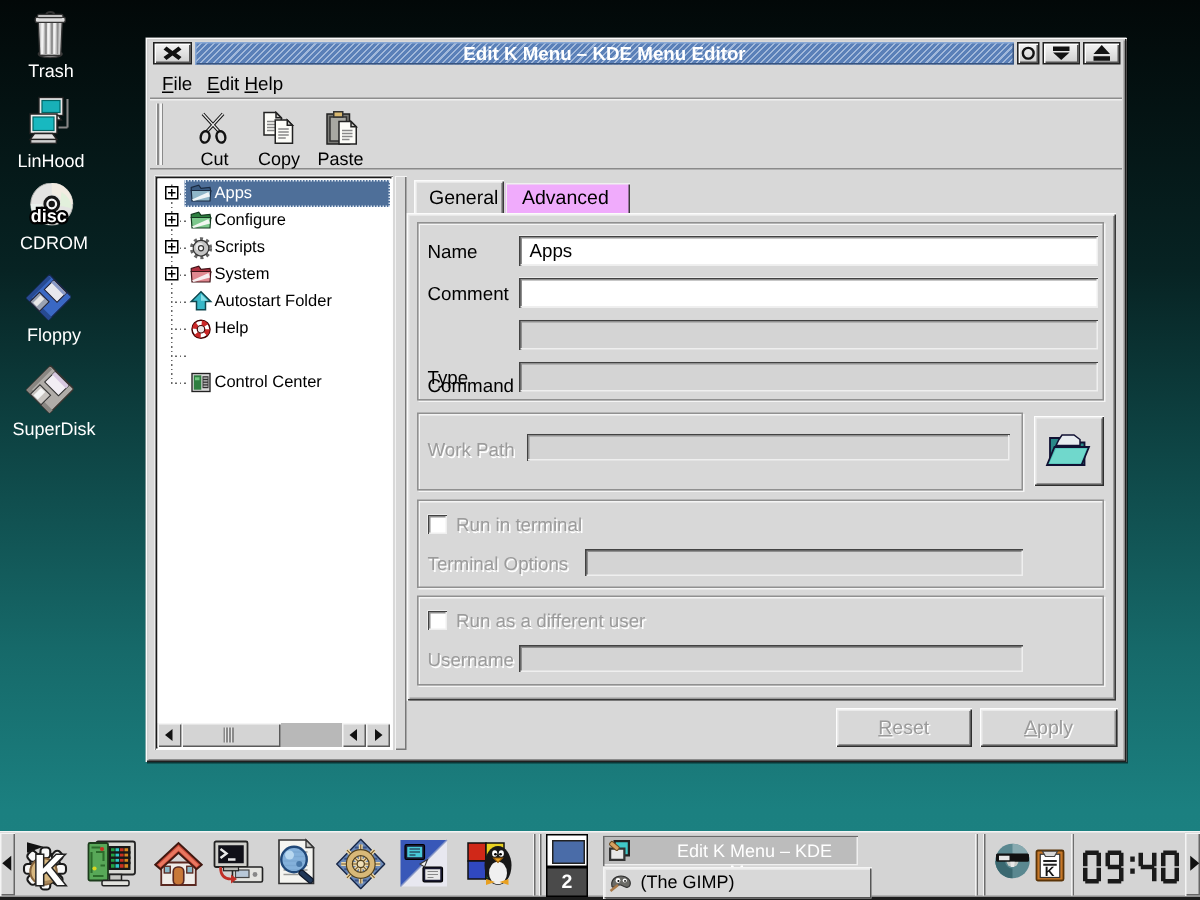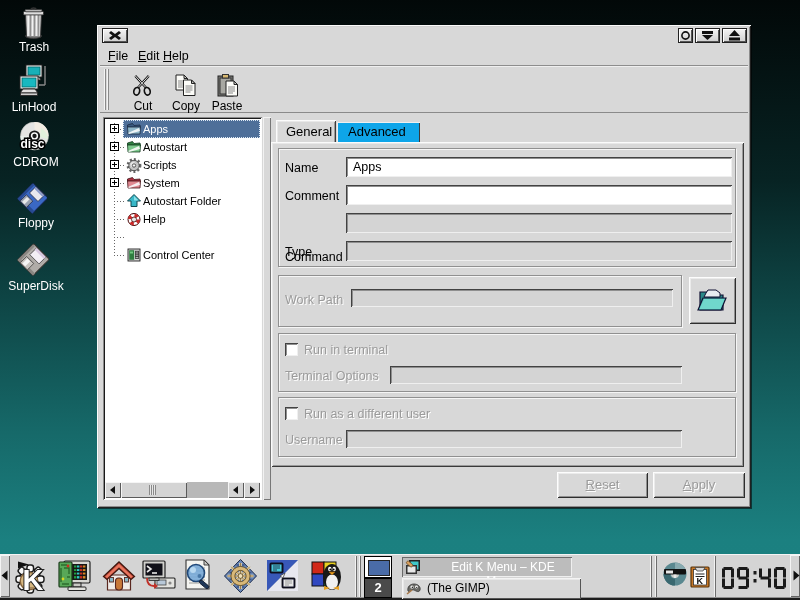--- a/index.html
+++ b/index.html
@@ -139,20 +139,23 @@
     </g>
   </svg>
   <div class="dlabel" style="left:-4px;top:279px;">SuperDisk</div>
 </div>
 
 <div id="win">
   <div class="tbtn" style="left:5px;width:26px;" id="closebtn">
     <svg width="24" height="13" viewBox="0 0 24 13" style="position:absolute;left:0;top:0;">
       <path d="M8 2 L12 5 L16 2 L18 4 L14.5 6.5 L18 9 L16 11 L12 8 L8 11 L6 9 L9.5 6.5 L6 4 Z" fill="#111"></path>
     </svg>
+    </div>
+  <div id="titlebar">
+      <div id="titletext">Edit K Menu – KDE Menu Editor</div>
     </div>
   <div class="tbtn" style="left:581px;width:15px;" id="stickybtn">
     <svg width="13" height="13" viewBox="0 0 13 13" style="position:absolute;left:0;top:0;">
       <circle cx="6.5" cy="6.5" r="3.6" fill="none" stroke="#111" stroke-width="1.6"></circle>
     </svg>
     </div>
   <div class="tbtn" style="left:598px;width:25px;" id="iconbtn">
     <svg width="23" height="13" viewBox="0 0 23 13" style="position:absolute;left:0;top:0;">
       <rect x="6" y="2" width="11" height="3" fill="#111"></rect>
       <path d="M6 6 L17 6 L11.5 11 Z" fill="#111"></path>
@@ -231,21 +234,21 @@
       </svg>
       <span class="txt" style="color:#fff;">Apps</span>
     </div>
     <div class="trow" style="top:19px;">
       <div class="plus"></div>
       <svg class="ticon" width="16" height="16" viewBox="0 0 16 16">
         <path d="M1.5 6 L1.5 4 L6.5 2.5 L8 4.5 L14 4 L14.5 6.5 Z" fill="#2e8040" stroke="#143a20" stroke-width="0.8"></path>
         <path d="M1.5 6 L14.5 6 L14 13 L2 13 Z" fill="#7cc88c" stroke="#143a20" stroke-width="0.8"></path>
         <path d="M2 12 L13 7 L14 10 L3 13 Z" fill="#f0f6f0"></path>
       </svg>
-      <span class="txt">Autostart</span>
+      <span class="txt">Configure</span>
     </div>
     <div class="trow" style="top:37px;">
       <div class="plus"></div>
       <svg class="ticon" width="16" height="16" viewBox="0 0 16 16">
         <circle cx="8" cy="8.5" r="6.2" fill="none" stroke="#666" stroke-width="2.4" stroke-dasharray="2 2.05"></circle>
         <circle cx="8" cy="8.5" r="5.2" fill="#c4c4c4" stroke="#333" stroke-width="0.8"></circle>
         <circle cx="7" cy="7.5" r="2.6" fill="#e8e8e8"></circle>
         <circle cx="8" cy="8.5" r="1.7" fill="#f8f8f8" stroke="#333" stroke-width="0.8"></circle>
       </svg>
       <span class="txt">Scripts</span>
@@ -310,21 +313,21 @@
           </svg>
         </div>
     </div>
   </div>
   <div id="split"></div>
   <div id="rpanel">
     <div class="tab" style="left:5px;width:60px;background:#d8d8d8;z-index:2;
       box-shadow:inset 1px 1px 0 #fbfbfb,inset -1px 0 0 #3a3a3a,inset 2px 2px 0 #e8e8e8,inset -2px 0 0 #9a9a9a;">
       <span style="position:absolute;left:10px;top:4px;">General</span>
       </div>
-    <div class="tab" style="left:66px;width:83px;background:#0ea5e9;top:5px;height:20px;
+    <div class="tab" style="left:66px;width:83px;background:#f0abfc;top:5px;height:20px;
       box-shadow:inset 1px 1px 0 #efefef,inset -1px 0 0 #3a3a3a;">
       <span style="position:absolute;left:11px;top:2px;">Advanced</span>
       </div>
     <div id="tabframe">
       <div class="group" style="left:7px;top:6px;width:456px;height:117px;"></div>
       <span class="flabel" style="left:14px;top:19px;">Name</span>
       <div class="input" style="left:75px;top:15px;width:386px;height:20px;">
           <span class="val">Apps</span>
         </div>
       <span class="flabel" style="left:14px;top:47px;">Comment</span>

